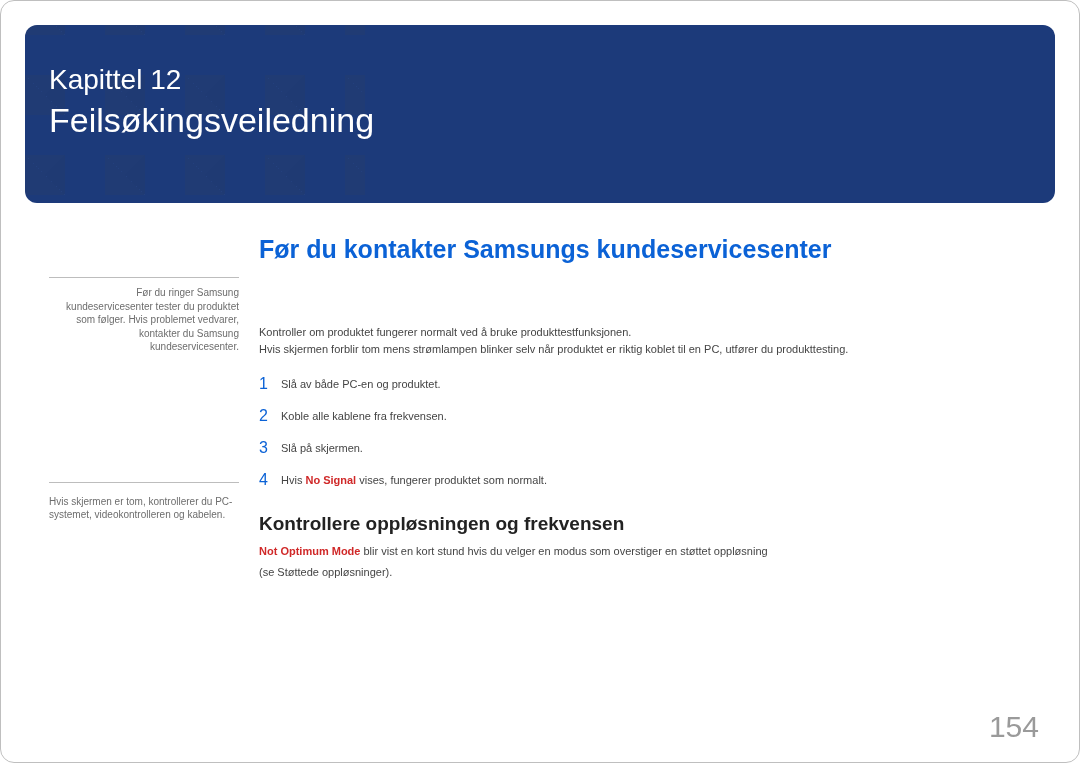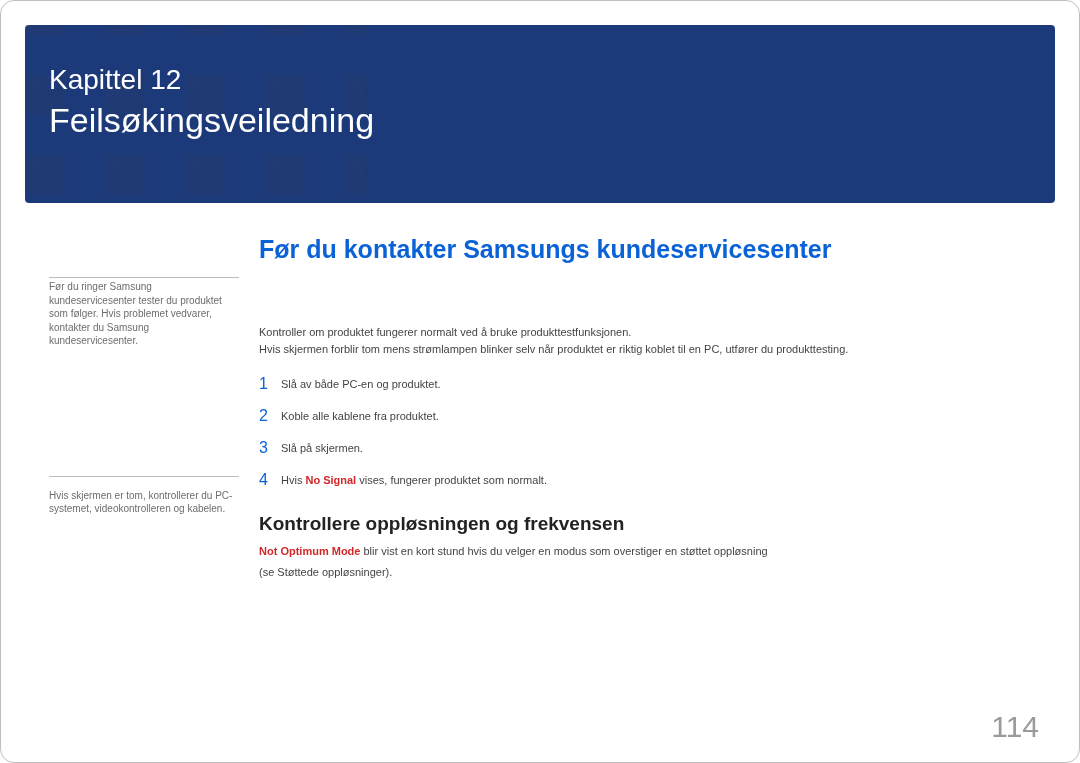--- a/index.html
+++ b/index.html
@@ -11,21 +11,21 @@
     border-radius: 14px;
     overflow: hidden;
     position: relative;
     background: #fff;
   }
   .banner {
     position: absolute;
     left: 24px; right: 24px; top: 24px;
     height: 178px;
     background: #1c3a7a;
-    border-radius: 4px;
+    border-radius: 12px;
     overflow: hidden;
   }
   .cubes {
     position: absolute;
     left: 0; top: -30px; width: 340px; height: 240px;
     opacity: 0.55;
     background-image:
       linear-gradient(135deg, rgba(255,255,255,0.06) 25%, transparent 25%),
       linear-gradient(225deg, rgba(0,0,0,0.15) 25%, transparent 25%),
       linear-gradient(315deg, rgba(255,255,255,0.06) 25%, transparent 25%),
@@ -49,22 +49,23 @@
   .sidebar {
     position: absolute;
     left: 0; top: 42px;
     width: 190px;
     font-size: 10px;
     color: #6d6d6d;
     line-height: 1.35;
   }
   .side-note {
     border-top: 1px solid #bdbdbd;
-    padding-top: 2px;
+    padding-top: 8px;
     margin-bottom: 128px;
+    text-align: right;
   }
   .side-note2 {
     border-top: 1px solid #bdbdbd;
     padding-top: 12px;
   }
   .main {
     position: absolute;
     left: 210px; right: 0; top: 0;
   }
   .h1-section {
@@ -126,21 +127,21 @@
       <div class="body-text">Kontroller om produktet fungerer normalt ved å bruke produkttestfunksjonen.</div>
       <div class="body-text" style="">Hvis skjermen forblir tom mens strømlampen blinker selv når produktet er riktig koblet til en PC, utfører du produkttesting.</div>
 
       <div class="steps">
         <div class="step-row">
           <div class="step-num">1</div>
           <div class="step-text">Slå av både PC-en og produktet.</div>
         </div>
         <div class="step-row">
           <div class="step-num">2</div>
-          <div class="step-text">Koble alle kablene fra produktet.</div>
+          <div class="step-text">Koble alle kablene fra frekvensen.</div>
         </div>
         <div class="step-row">
           <div class="step-num">3</div>
           <div class="step-text">Slå på skjermen.</div>
         </div>
         <div class="step-row">
           <div class="step-num">4</div>
           <div class="step-text">
             <span>Hvis </span><span class="red">No Signal</span><span> vises, fungerer produktet som normalt.</span>
           </div>
@@ -148,14 +149,14 @@
       </div>
 
       <div class="h2-section">Kontrollere oppløsningen og frekvensen</div>
       <div class="body-text">
         <span class="red">Not Optimum Mode</span><span> blir vist en kort stund hvis du velger en modus som overstiger en støttet oppløsning</span>
       </div>
       <div class="body-text" style="margin-top:4px;">(se Støttede oppløsninger).</div>
     </div>
   </div>
 
-  <div class="page-number">114</div>
+  <div class="page-number">154</div>
 </div>
 
 </body></html>

